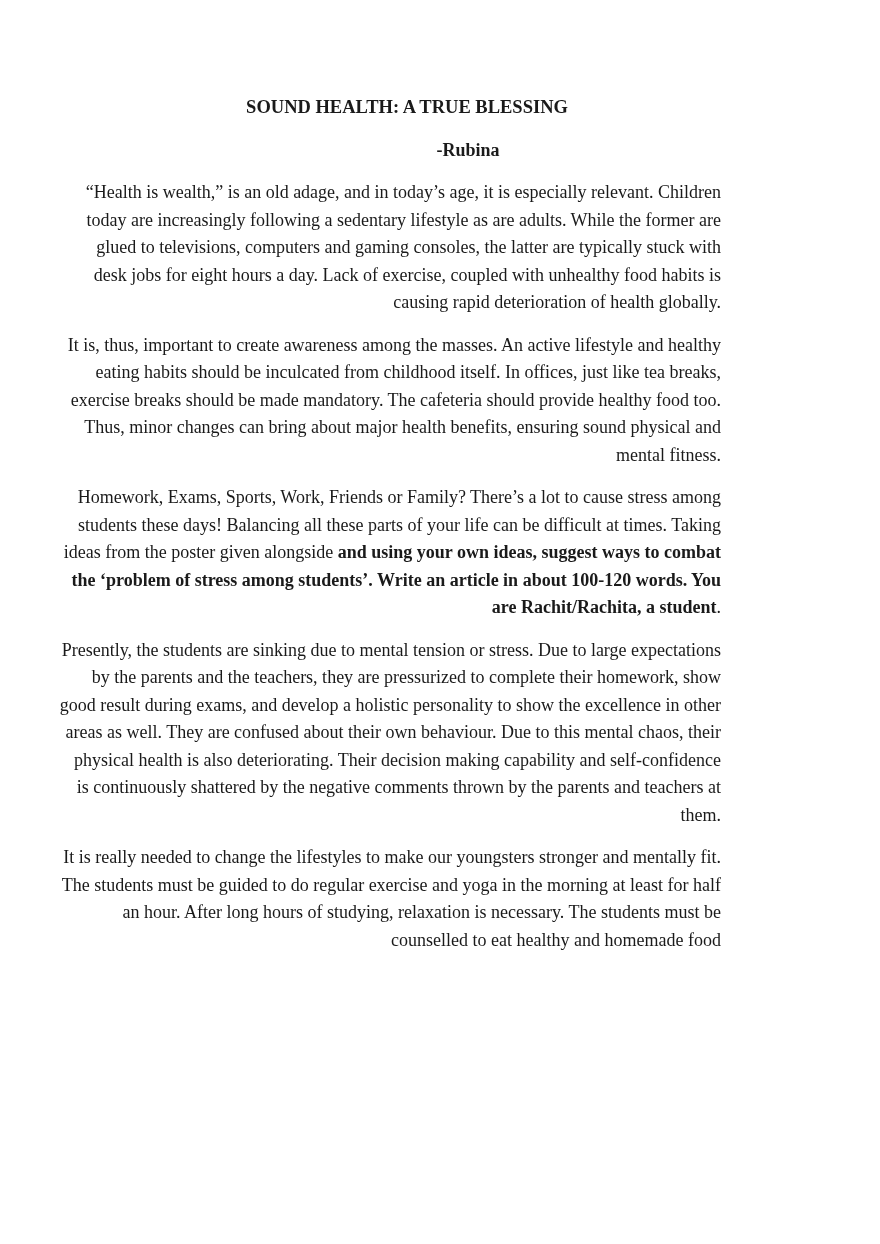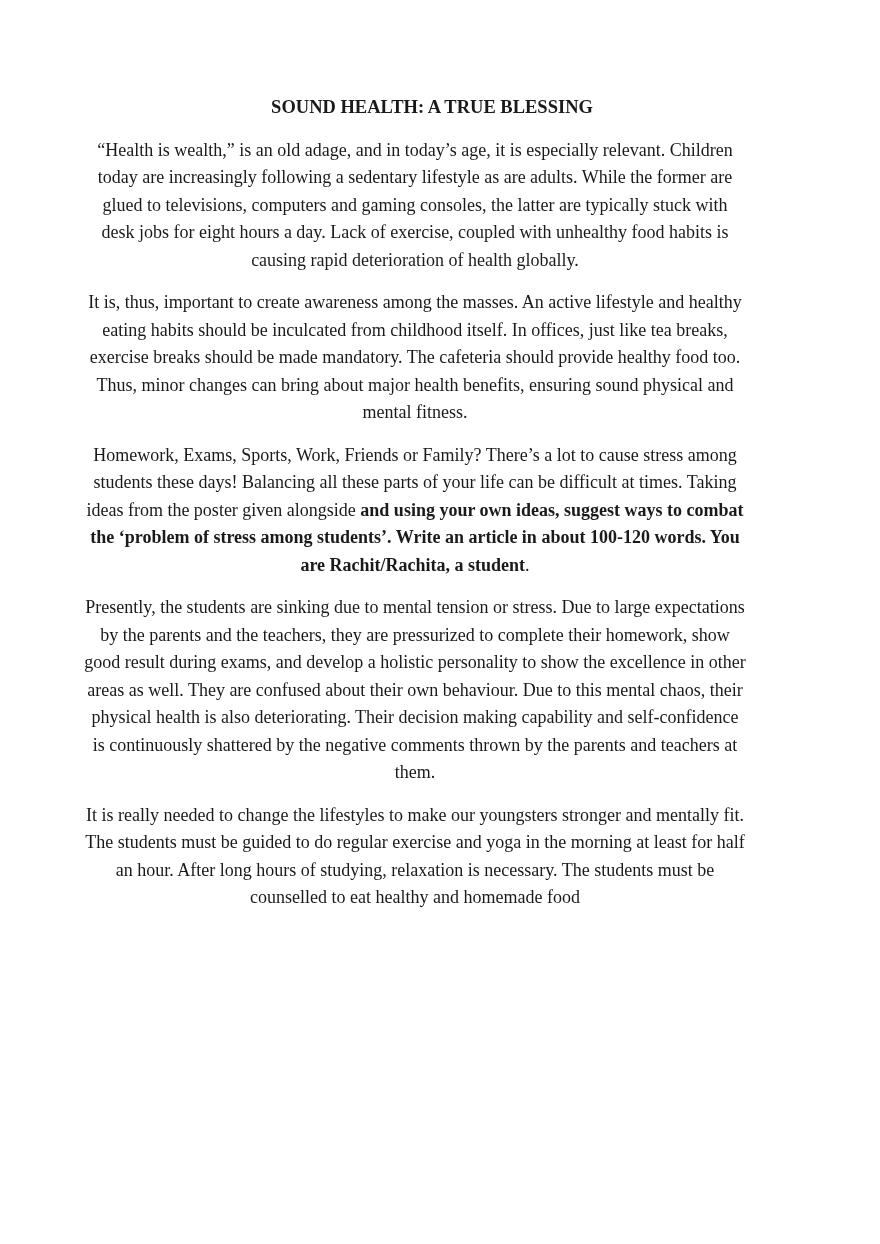--- a/index.html
+++ b/index.html
@@ -6,31 +6,31 @@
     margin: 0;
     padding: 0;
     background: #ffffff;
   }
   .page {
     position: relative;
     width: 880px;
     height: 1244px;
     box-sizing: border-box;
     background: #ffffff;
-    padding: 94px 111px 0 84px;
+    padding: 94px 111px 0 59px;
     font-family: "Liberation Serif", "DejaVu Serif", serif;
     font-size: 18px;
     line-height: 27.5px;
     color: #1a1a1a;
     overflow: hidden;
   }
   .para {
     margin: 0 0 15px 0;
     width: 662px;
-    text-align: center;
+    text-align: right;
   }
   .heading {
     font-size: 18.5px;
     font-weight: bold;
     line-height: 27.5px;
     text-align: center;
     margin: 0 0 15px 0;
     width: 662px;
     position: relative;
     left: 17px;
@@ -49,20 +49,21 @@
     font-weight: bold;
   }
 </style>
 </head>
 <body>
 
 <div class="page">
 
   <h2 class="heading">SOUND HEALTH: A TRUE BLESSING</h2>
 
+  <p class="author bold-author">-Rubina</p>
 
   <p class="para">“Health is wealth,” is an old adage, and in today’s age, it is especially relevant. Children today are increasingly following a sedentary lifestyle as are adults. While the former are glued to televisions, computers and gaming consoles, the latter are typically stuck with desk jobs for eight hours a day. Lack of exercise, coupled with unhealthy food habits is causing rapid deterioration of health globally.</p>
 
   <p class="para">It is, thus, important to create awareness among the masses. An active lifestyle and healthy eating habits should be inculcated from childhood itself. In offices, just like tea breaks, exercise breaks should be made mandatory. The cafeteria should provide healthy food too. Thus, minor changes can bring about major health benefits, ensuring sound physical and mental fitness.</p>
 
   <p class="para"><span>Homework, Exams, Sports, Work, Friends or Family? There’s a lot to cause stress among students these days! Balancing all these parts of your life can be difficult at times. Taking ideas from the poster given alongside </span><span class="bold">and using your own ideas, suggest ways to combat the ‘problem of stress among students’. Write an article in about 100-120 words. You are Rachit/Rachita, a student</span><span>.</span></p>
 
 
 
   <p class="para">Presently, the students are sinking due to mental tension or stress. Due to large expectations by the parents and the teachers, they are pressurized to complete their homework, show good result during exams, and develop a holistic personality to show the excellence in other areas as well. They are confused about their own behaviour. Due to this mental chaos, their physical health is also deteriorating. Their decision making capability and self-confidence is continuously shattered by the negative comments thrown by the parents and teachers at them.</p>

